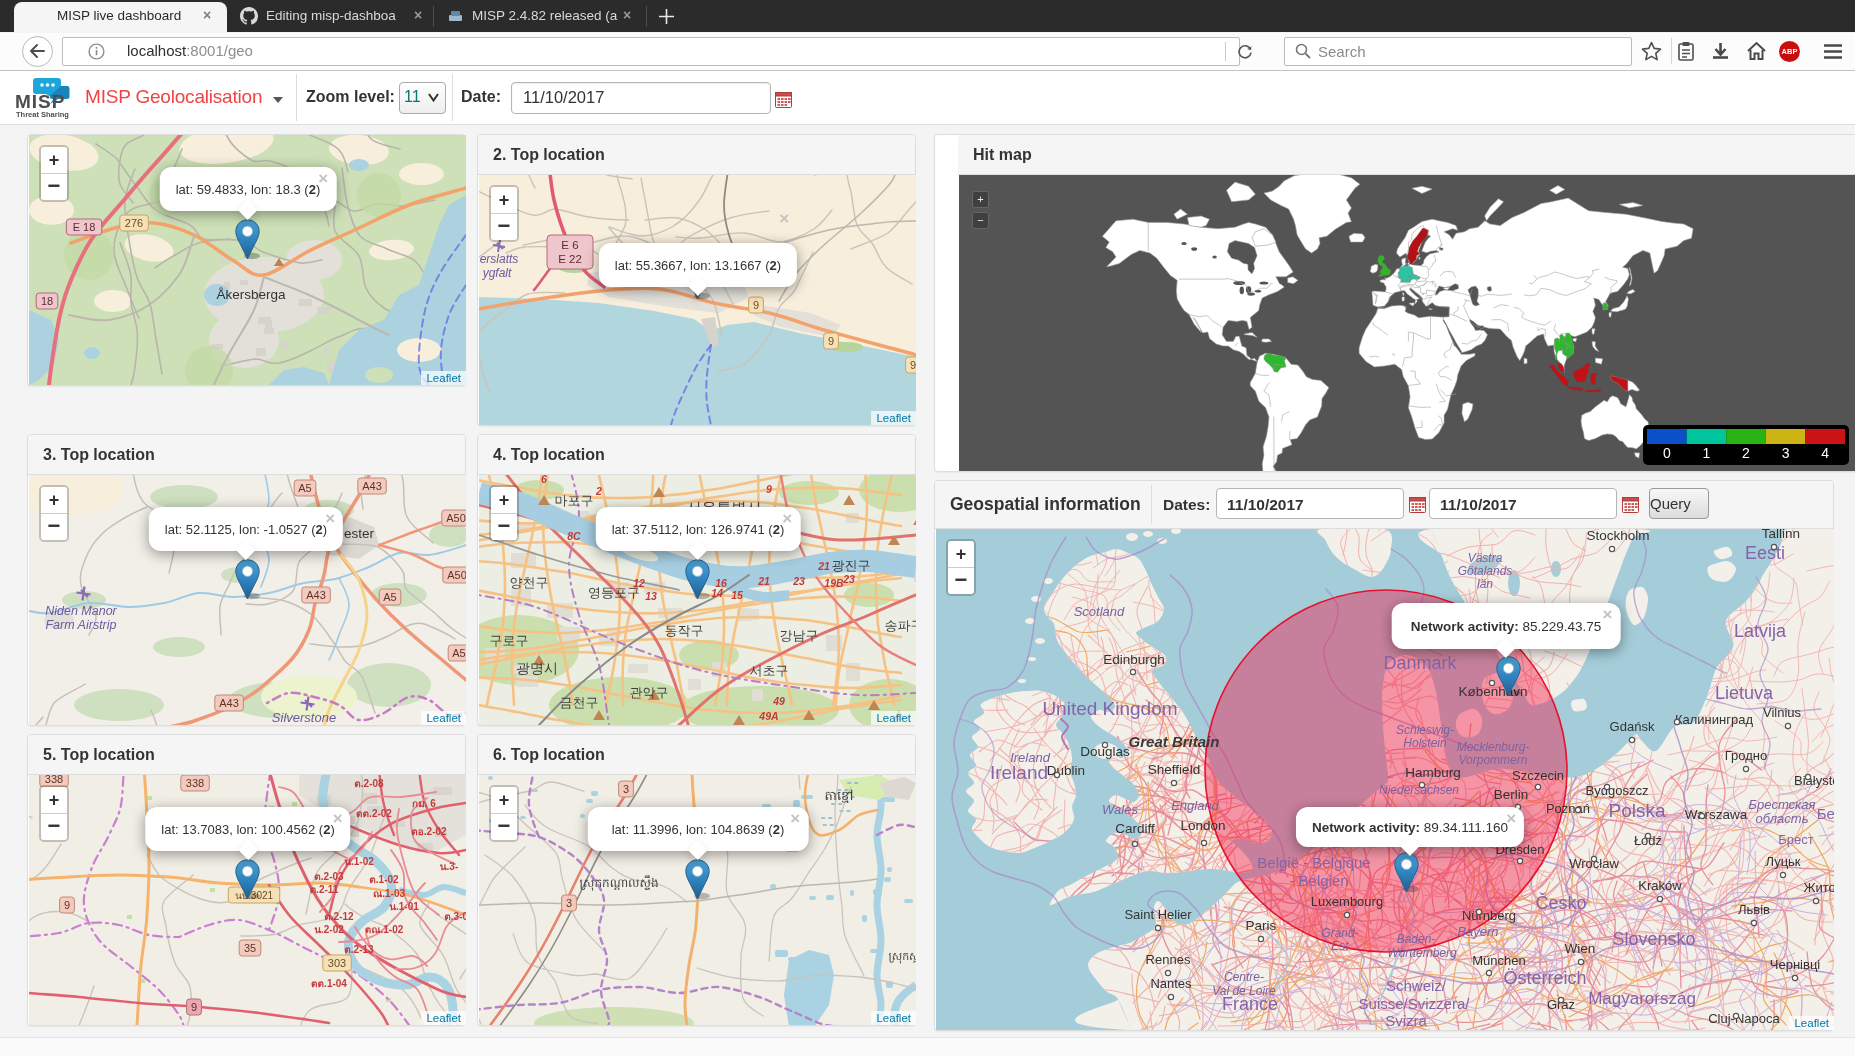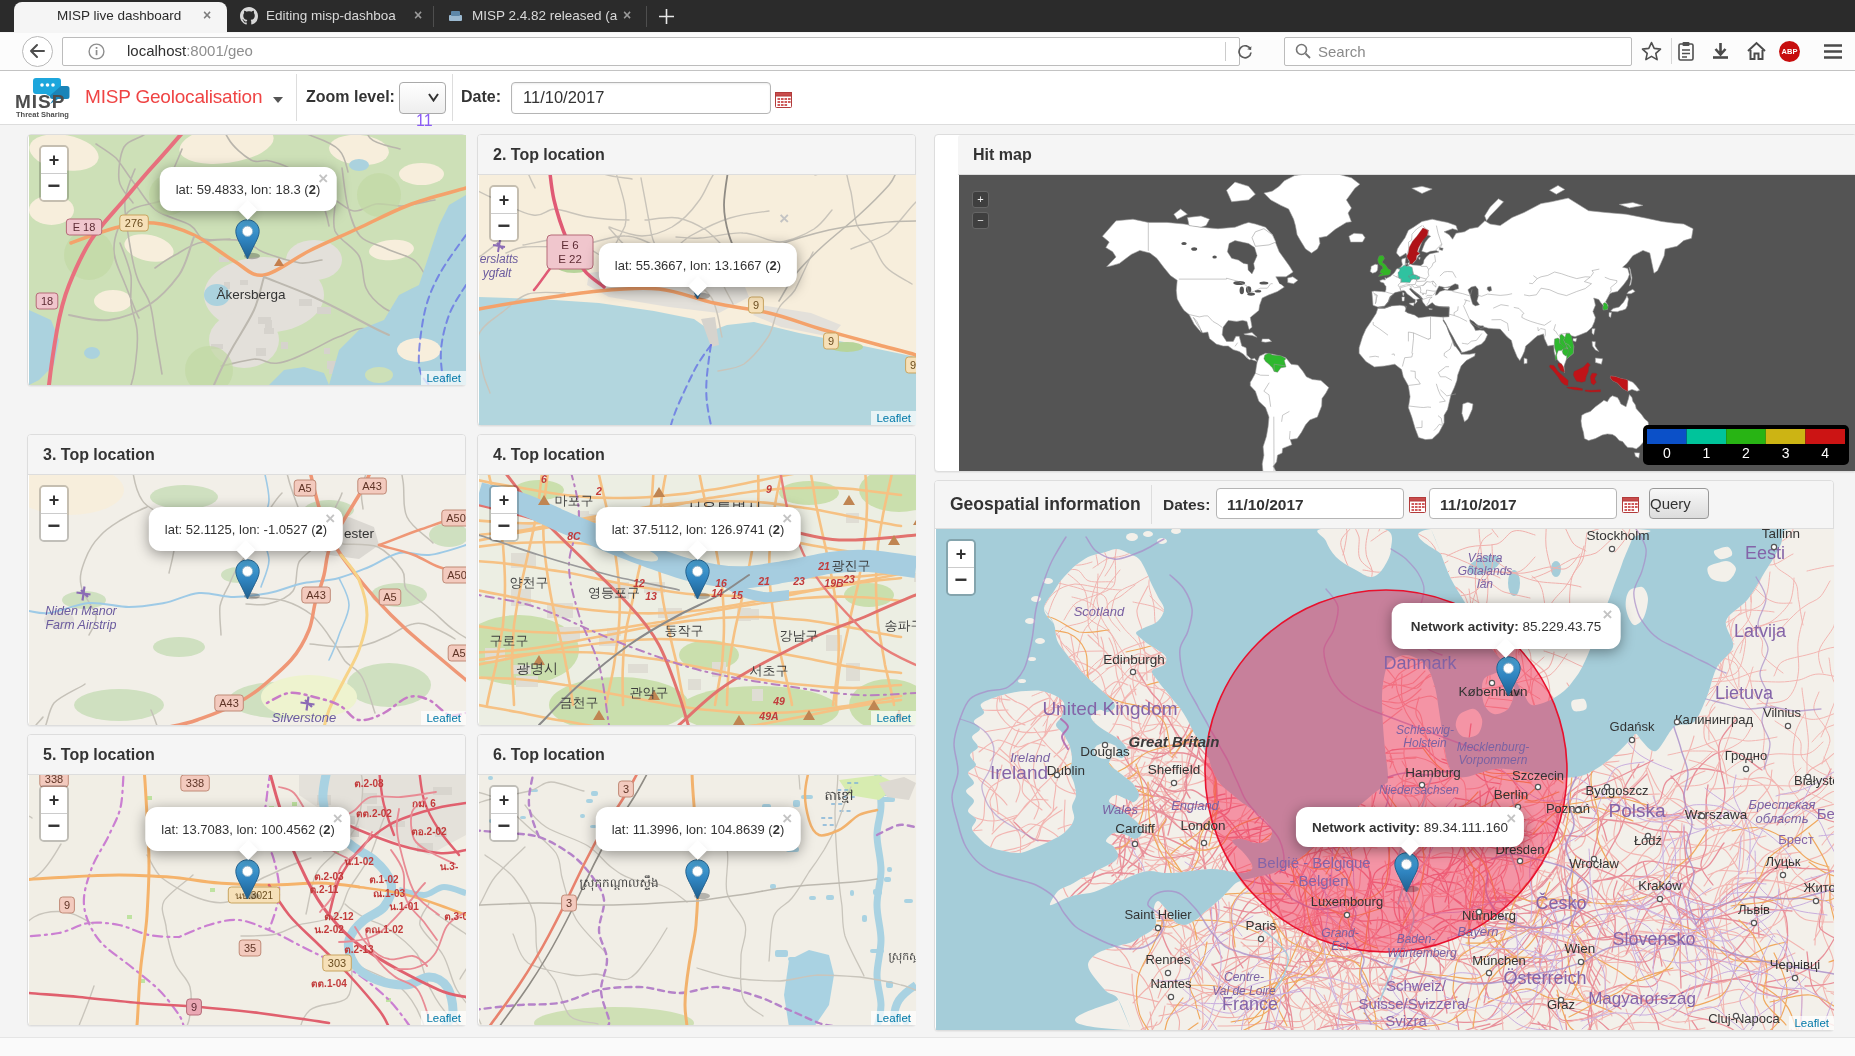--- a/index.html
+++ b/index.html
@@ -98,21 +98,21 @@
       <text x="0" y="32" font-size="19" font-weight="bold" fill="#4d4d4d" letter-spacing="1">MISP</text>
       <text x="1" y="41" font-size="7.5" font-weight="bold" fill="#4d4d4d">Threat Sharing</text>
     </svg>
     <div class="abs" style="left:85px;top:15px;font-size:19px;color:#ef4444;letter-spacing:-0.2px;">MISP Geolocalisation</div>
     <svg class="abs" style="left:272px;top:25px" width="12" height="8" viewBox="0 0 12 8">
       <path d="M1 1 L6 7 L11 1 Z" fill="#555"></path>
     </svg>
     <div class="vdiv" style="left:296px;"></div>
     <div class="abs" style="left:306px;top:17px;font-size:16px;font-weight:bold;color:#333;">Zoom level:</div>
     <div class="abs" style="left:399px;top:11px;width:45px;height:30px;border:1px solid #aaa;border-radius:4px;background:linear-gradient(#fff,#eee);"></div>
-    <div class="abs" style="left:416px;top:17px;font-size:16px;color:#8b5cf6;margin-top:24px;">11</div>
+    <div class="abs" style="left:404px;top:17px;font-size:16px;color:#0f766e;">11</div>
     <svg class="abs" style="left:428px;top:22px" width="11" height="9" viewBox="0 0 11 9">
       <path d="M1 1 L5.5 7.5 L10 1" fill="none" stroke="#333" stroke-width="2"></path>
     </svg>
     <div class="vdiv" style="left:452px;"></div>
     <div class="abs" style="left:461px;top:17px;font-size:16px;font-weight:bold;color:#333;">Date:</div>
     <div class="abs" style="left:511px;top:11px;width:258px;height:30px;border:1px solid #b5b5b5;border-radius:4px;background:#fff;box-shadow:inset 0 1px 2px rgba(0,0,0,0.08);"></div>
     <div class="abs" style="left:523px;top:17px;font-size:16.5px;color:#333;">11/10/2017</div>
     <svg class="abs" style="left:775px;top:20px" width="17" height="17" viewBox="0 0 17 17">
       <rect x="0.5" y="1.5" width="16" height="15" rx="1" fill="#fff" stroke="#b23b3b"></rect>
       <rect x="0.5" y="1.5" width="16" height="3.5" fill="#c94c4c" stroke="#b23b3b"></rect>
@@ -723,21 +723,21 @@
         <text x="140" y="112" font-size="12" fill="#444" text-anchor="middle" font-weight="normal" font-style="normal">ស្រុកកណ្ដាលស្ទឹង</text>
         <text x="360" y="25" font-size="13" fill="#3d3d3d" text-anchor="middle" font-weight="normal" font-style="normal">តាខ្មៅ</text>
         <text x="425" y="185" font-size="11" fill="#444" text-anchor="middle" font-weight="normal" font-style="normal">ស្រុកស្អ</text>
       </svg>
       <div style="position:absolute;left:10px;top:10px;z-index:50;border:2px solid rgba(0,0,0,0.2);border-radius:5px;">
         <div class="zbtn" style="border-bottom:1px solid #ccc;border-radius:3px 3px 0 0;">+</div>
         <div class="zbtn" style="border-radius:0 0 3px 3px;font-size:22px;line-height:23px;">−</div>
       </div>
       <div style="position:absolute;right:0;bottom:0;background:rgba(255,255,255,0.7);padding:1px 5px;font-size:11.5px;color:#333;z-index:45;"><span style="color:#0078A8">Leaflet</span></div>
       <div style="position:absolute;left:219px;top:32px;transform:translateX(-50%);z-index:40;">
-        <div class="lpopbox" style="font-size:13px;padding:13px 16px;height:44px;box-sizing:border-box;display:flex;align-items:center;white-space:nowrap;">lat: 11.3996, lon: 104.8639 (<b>2</b>)</div>
+        <div class="lpopbox" style="font-size:13px;padding:13px 24px;height:44px;box-sizing:border-box;display:flex;align-items:center;white-space:nowrap;">lat: 11.3996, lon: 104.8639 (<b>2</b>)</div>
         <div class="lpoptail"></div>
         <div class="lpopx">×</div>
       </div>
       <div style="position:absolute;left:206px;top:84px;width:25px;height:41px;z-index:30"><svg width="25" height="41" viewBox="0 0 25 41">
 <defs>
             <linearGradient id="mg6" x1="0" y1="0" x2="0" y2="1">
 <stop offset="0" stop-color="#4ba3d3"></stop>
               <stop offset="0.5" stop-color="#2f84c0"></stop>
               <stop offset="1" stop-color="#1f5f8e"></stop>
             </linearGradient>

